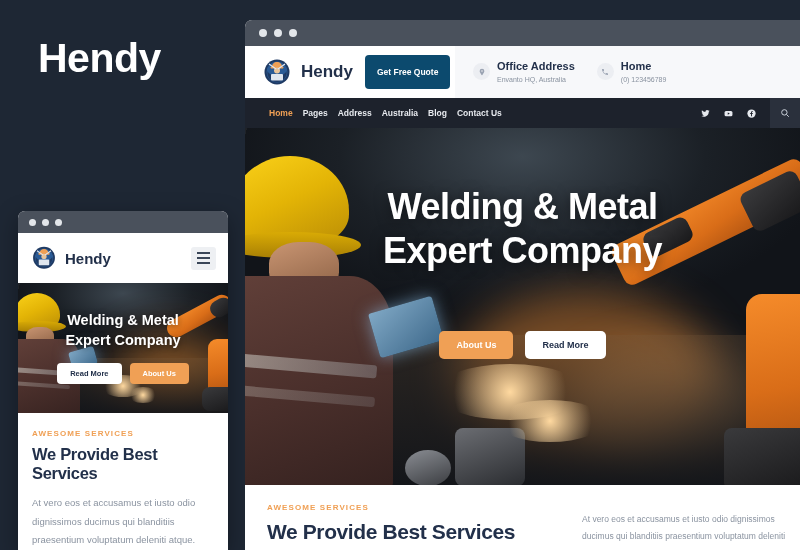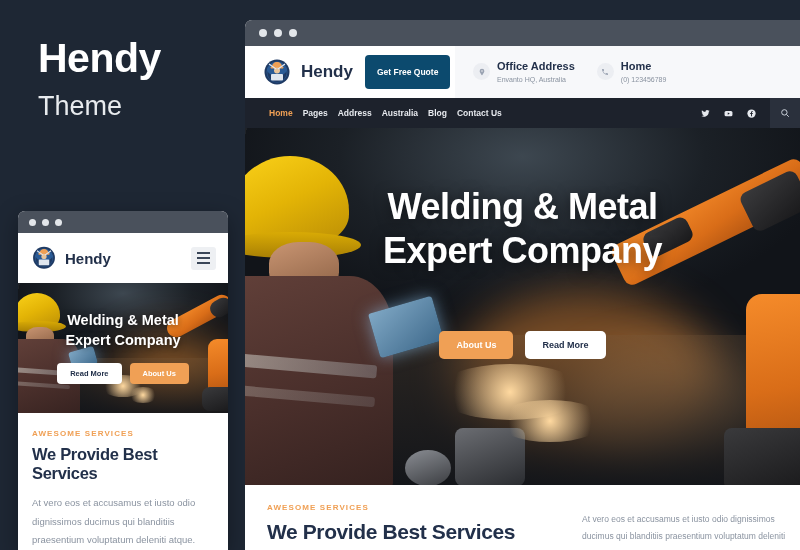--- a/index.html
+++ b/index.html
@@ -132,21 +132,20 @@
   .spark { position:absolute; background:radial-gradient(circle,#ffd9a0,rgba(255,160,60,0) 70%);
            border-radius:50%; }
 </style>
 </head>
 <body>
 
 <div class="stage">
 
   <div class="promo">
     <div class="promo-title">Hendy</div>
-    <div class="promo-sub">Theme</div>
   </div>
 
   <div class="mobile">
     <div class="chrome">
       <span class="dot"></span>
       <span class="dot"></span>
       <span class="dot"></span>
     </div>
 
     <div class="m-header">

